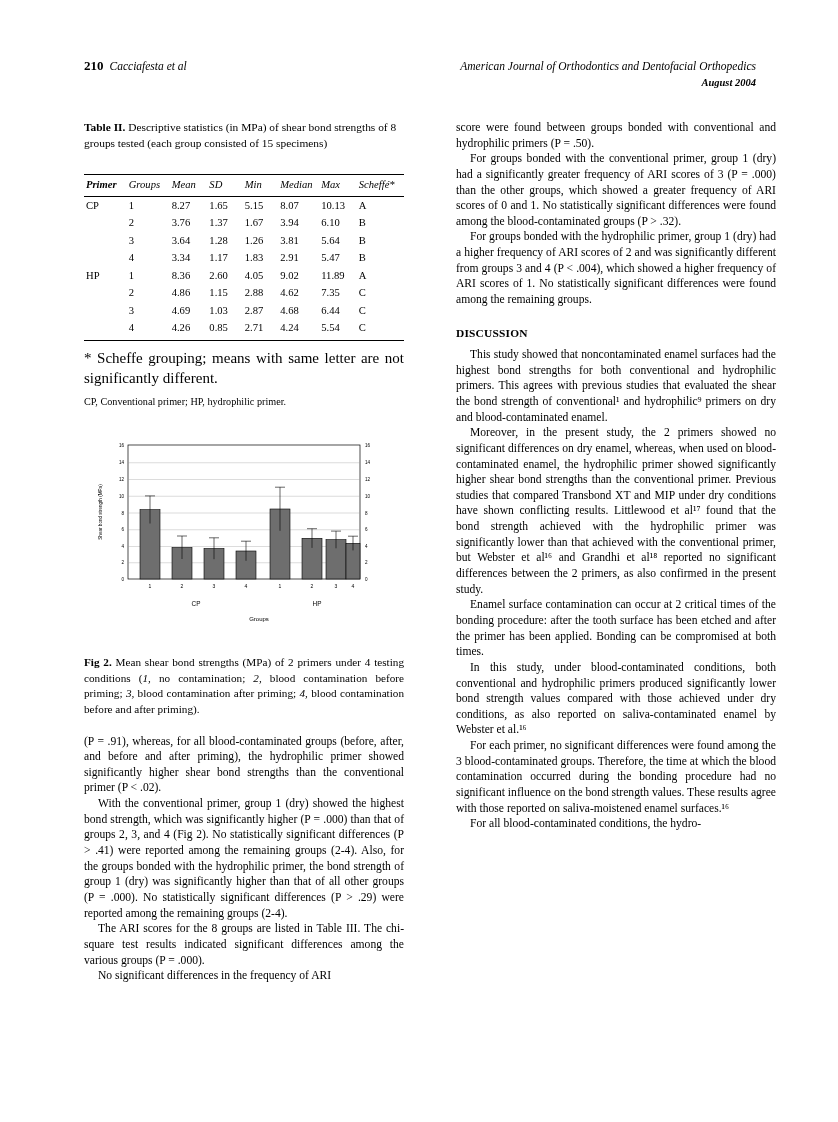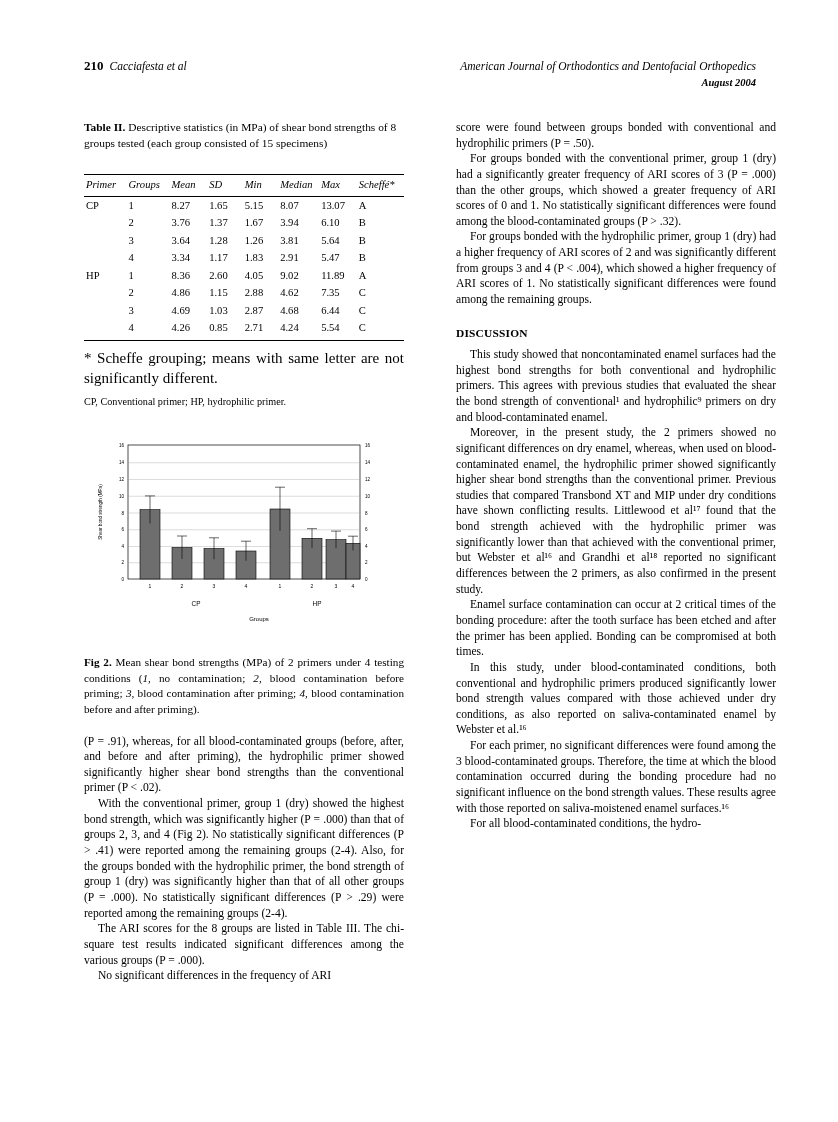--- a/index.html
+++ b/index.html
@@ -95,21 +95,21 @@
   }
   table.stats td {
     padding: 1.6px 2px;
     text-align: left;
     font-size: 10.6px;
   }
   table.stats tr.lastrow td {
     border-bottom: 1.1px solid #000;
     padding-bottom: 4px;
   }
-  table.stats .c-primer { width: 44px; }
+  table.stats .c-primer { width: 44px; font-weight: bold; }
   table.stats .c-groups { width: 44px; text-align: left; }
   table.stats .c-num { width: 40px; }
   table.stats .c-scheffe { width: 48px; }
   .tbl-note {
     font-size: 15px;
     line-height: 1.35;
     margin-top: 7px;
     text-align: justify;
   }
   .tbl-note2 {
@@ -188,21 +188,21 @@
         </tr>
       </thead>
       <tbody>
         <tr>
           <td>CP</td>
           <td>1</td>
           <td>8.27</td>
           <td>1.65</td>
           <td>5.15</td>
           <td>8.07</td>
-          <td>13.07</td>
+          <td>10.13</td>
           <td>A</td>
         </tr>
         <tr>
           <td></td>
           <td>2</td>
           <td>3.76</td>
           <td>1.37</td>
           <td>1.67</td>
           <td>3.94</td>
           <td>6.10</td>

